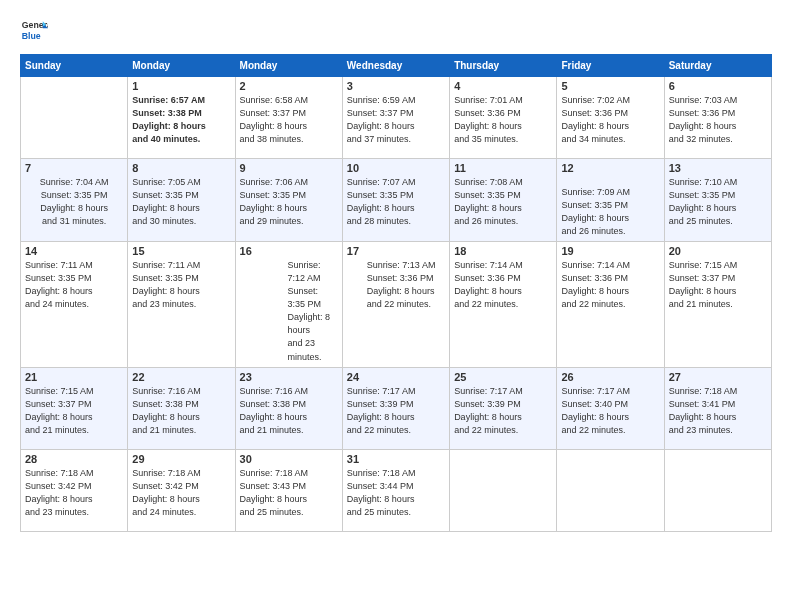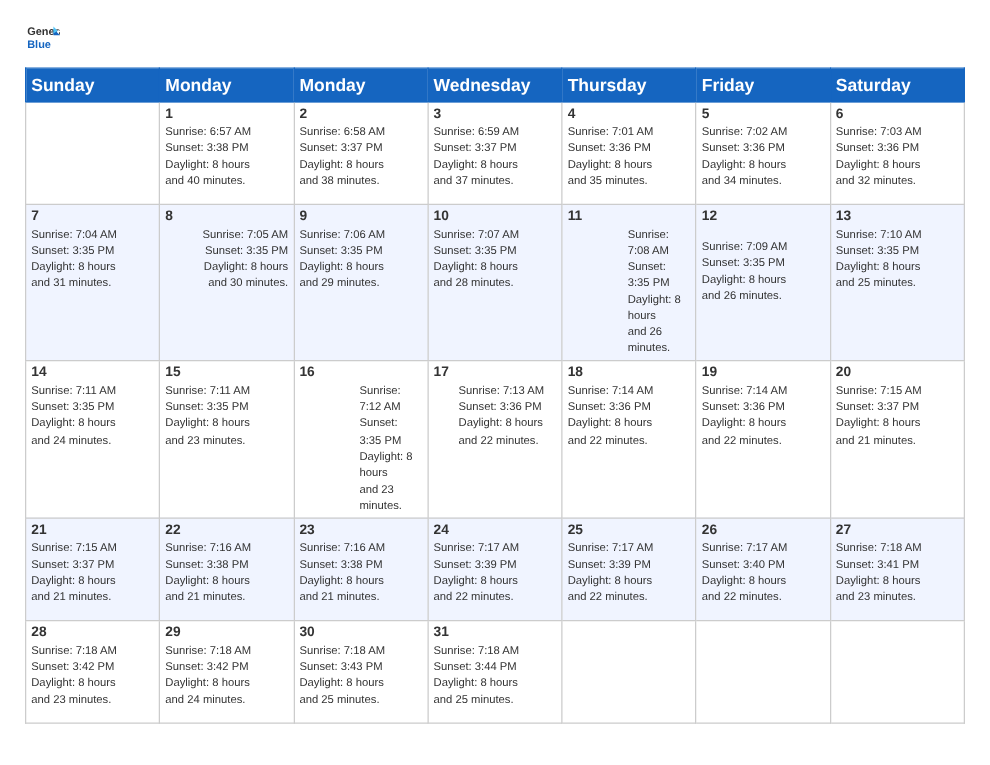--- a/index.html
+++ b/index.html
@@ -44,21 +44,21 @@
       color: #555;
     }
     .calendar {
       width: 100%;
       border-collapse: collapse;
       table-layout: fixed;
     }
     .calendar th {
       background-color: #1565c0;
       color: #fff;
-      font-size: 14px;
+      font-size: 10px;
       font-weight: bold;
       padding: 5px 4px;
       text-align: left;
       border: 1px solid #1565c0;
     }
     .calendar td {
       border: 1px solid #ccc;
       vertical-align: top;
       padding: 3px 4px;
       height: 82px;
@@ -121,21 +121,21 @@
           <th>Thursday</th>
           <th>Friday</th>
           <th>Saturday</th>
         </tr>
     </thead>
     <tbody id="cal-body">
     <tr>
           <td class="empty"></td>
           <td>
             <span class="day-num">1</span>
-            <div class="day-info" style="white-space: pre-line;">Sunrise: 6:57 AM
+            <div class="day-info" style="white-space: pre-line; font-weight: bold;">Sunrise: 6:57 AM
 Sunset: 3:38 PM
 Daylight: 8 hours
 and 40 minutes.</div>
           </td>
           <td>
             <span class="day-num">2</span>
             <div class="day-info" style="white-space: pre-line;">Sunrise: 6:58 AM
 Sunset: 3:37 PM
 Daylight: 8 hours
 and 38 minutes.</div>
@@ -165,49 +165,49 @@
             <span class="day-num">6</span>
             <div class="day-info" style="white-space: pre-line;">Sunrise: 7:03 AM
 Sunset: 3:36 PM
 Daylight: 8 hours
 and 32 minutes.</div>
           </td>
         </tr>
         <tr class="row-shade">
           <td>
             <span class="day-num">7</span>
-            <div class="day-info" style="white-space: pre-line;">Sunrise: 7:04 AM
+            <div class="day-info" style="white-space: pre-line; text-align: center;">Sunrise: 7:04 AM
 Sunset: 3:35 PM
 Daylight: 8 hours
 and 31 minutes.</div>
           </td>
           <td>
             <span class="day-num">8</span>
-            <div class="day-info" style="white-space: pre-line; text-align: right;">Sunrise: 7:05 AM
+            <div class="day-info" style="white-space: pre-line;">Sunrise: 7:05 AM
 Sunset: 3:35 PM
 Daylight: 8 hours
 and 30 minutes.</div>
           </td>
           <td>
             <span class="day-num">9</span>
             <div class="day-info" style="white-space: pre-line;">Sunrise: 7:06 AM
 Sunset: 3:35 PM
 Daylight: 8 hours
 and 29 minutes.</div>
           </td>
           <td>
             <span class="day-num">10</span>
             <div class="day-info" style="white-space: pre-line;">Sunrise: 7:07 AM
 Sunset: 3:35 PM
 Daylight: 8 hours
 and 28 minutes.</div>
           </td>
           <td>
             <span class="day-num">11</span>
-            <div class="day-info" style="white-space: pre-line; margin-left: 48px;">Sunrise: 7:08 AM
+            <div class="day-info" style="white-space: pre-line;">Sunrise: 7:08 AM
 Sunset: 3:35 PM
 Daylight: 8 hours
 and 26 minutes.</div>
           </td>
           <td>
             <span class="day-num">12</span>
             <div class="day-info" style="white-space: pre-line; margin-top: 12px;">Sunrise: 7:09 AM
 Sunset: 3:35 PM
 Daylight: 8 hours
 and 26 minutes.</div>

